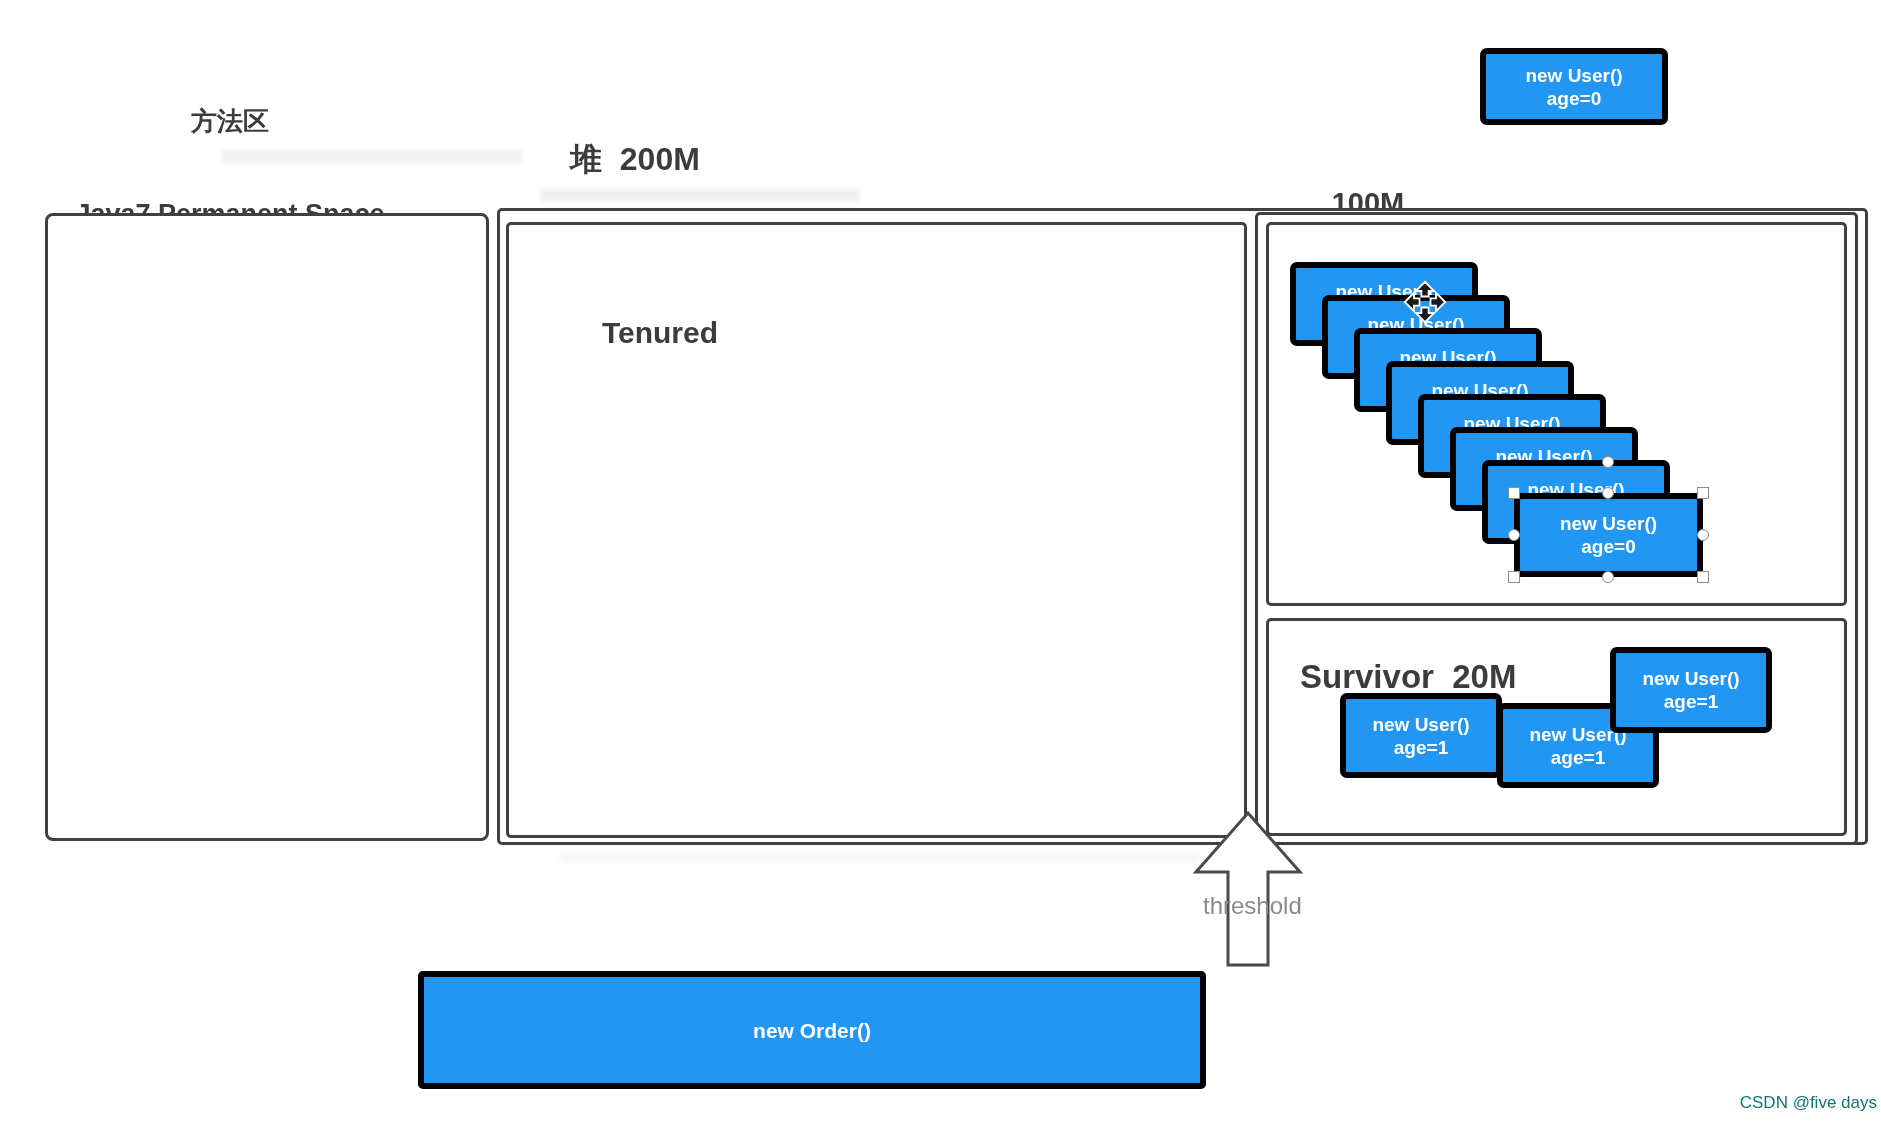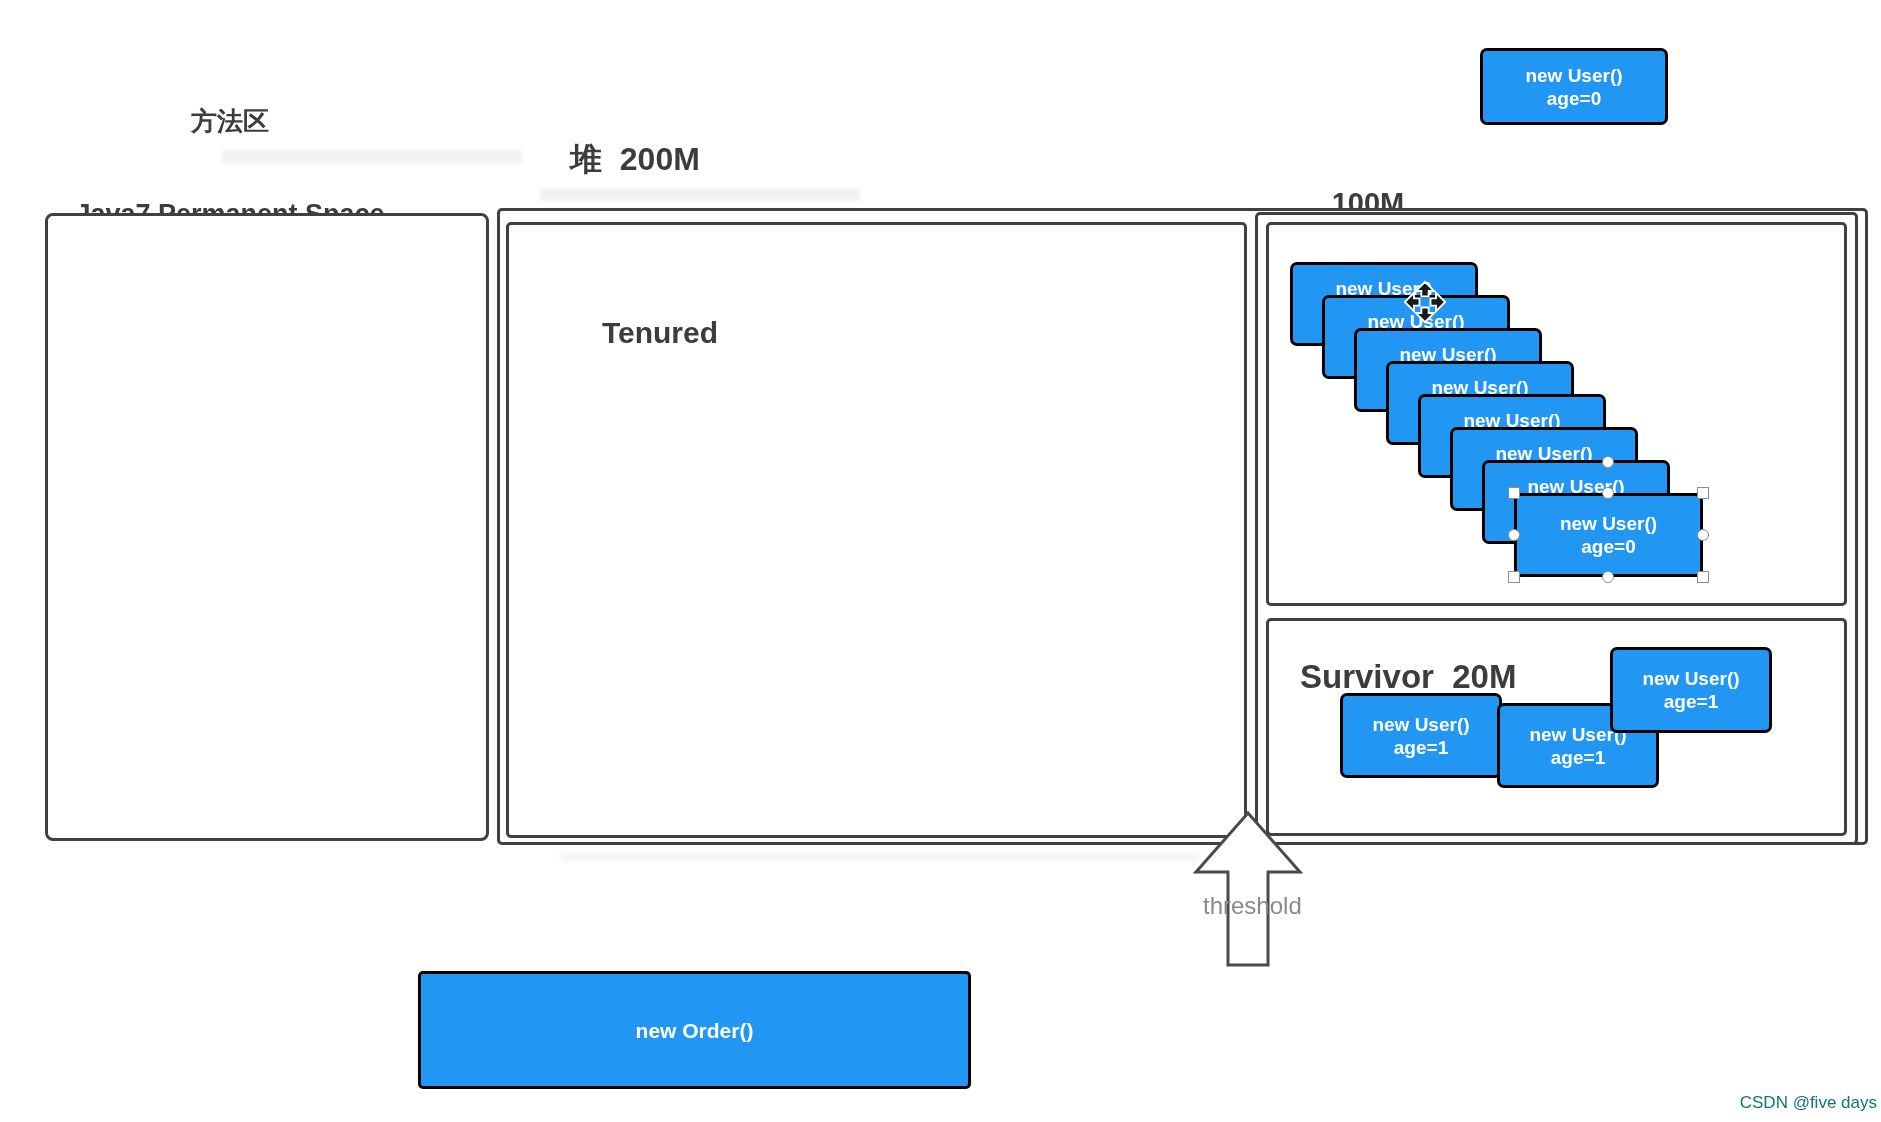--- a/index.html
+++ b/index.html
@@ -6,21 +6,21 @@
   .stage{
     position:relative;width:1881px;height:1122px;background:#ffffff;overflow:hidden;
     font-family:"Liberation Sans","DejaVu Sans",sans-serif;color:#3c3c3c;
   }
   .abs{position:absolute;}
   .heading{font-weight:bold;color:#3c3c3c;white-space:pre;}
   
   .outline-box{position:absolute;border:3px solid #404040;border-radius:5px;background:#ffffff;box-sizing:border-box;}
   
   .obj-box{
-    position:absolute;background:#2196f3;border:3px solid #000000;border-radius:7px;
+    position:absolute;background:#2196f3;border:6px solid #000000;border-radius:7px;
     box-sizing:border-box;color:#ffffff;font-weight:bold;font-size:19px;line-height:23px;
     display:flex;flex-direction:column;align-items:center;text-align:center;
   }
   .obj-box.centered{justify-content:center;}
   .obj-box.toppad{justify-content:flex-start;padding-top:12px;}
   .faded-strip{position:absolute;background:#9a9a9a;opacity:0.14;filter:blur(2px);border-radius:3px;}
   
   .handle{position:absolute;width:12px;height:12px;background:#ffffff;border:1.5px solid #8c8c8c;box-sizing:border-box;z-index:30;}
   .handle.round{border-radius:50%;}
   .threshold-text{position:absolute;color:#8a8a8a;font-size:24px;z-index:26;}
@@ -129,19 +129,19 @@
   <div class="obj-box centered" style="left:1610px;top:647px;width:162px;height:86px;z-index:12;">
     <div>new User()</div>
     <div>age=1</div>
   </div>
 
   <svg class="abs" style="left:1180px;top:805px;z-index:25;" width="140" height="175" viewBox="0 0 140 175">
     <polygon points="68,8 120,67 88,67 88,160 48,160 48,67 16,67" fill="#ffffff" stroke="#4a4a4a" stroke-width="3" stroke-linejoin="miter"></polygon>
   </svg>
   <div class="threshold-text" style="left:1203px;top:892px;">threshold</div>
 
-  <div class="obj-box centered" style="left:418px;top:971px;width:553px;height:118px;border-radius:5px;font-size:21px;z-index:10;">
+  <div class="obj-box centered" style="left:418px;top:971px;width:788px;height:118px;border-radius:5px;font-size:21px;z-index:10;">
     <div>new Order()</div>
   </div>
 
   <div class="watermark" style="right:4px;top:1093px;">CSDN @five days</div>
 
 </div>
 
 </body></html>

